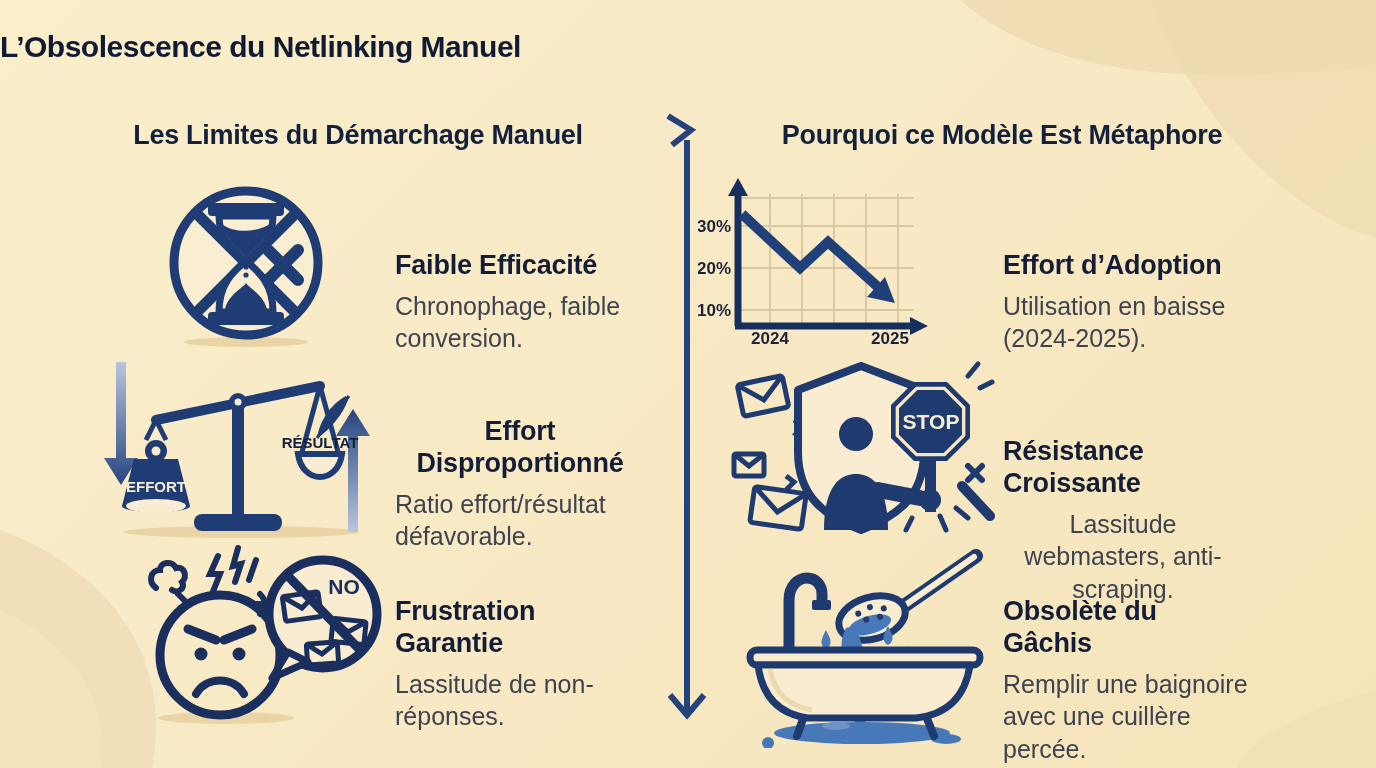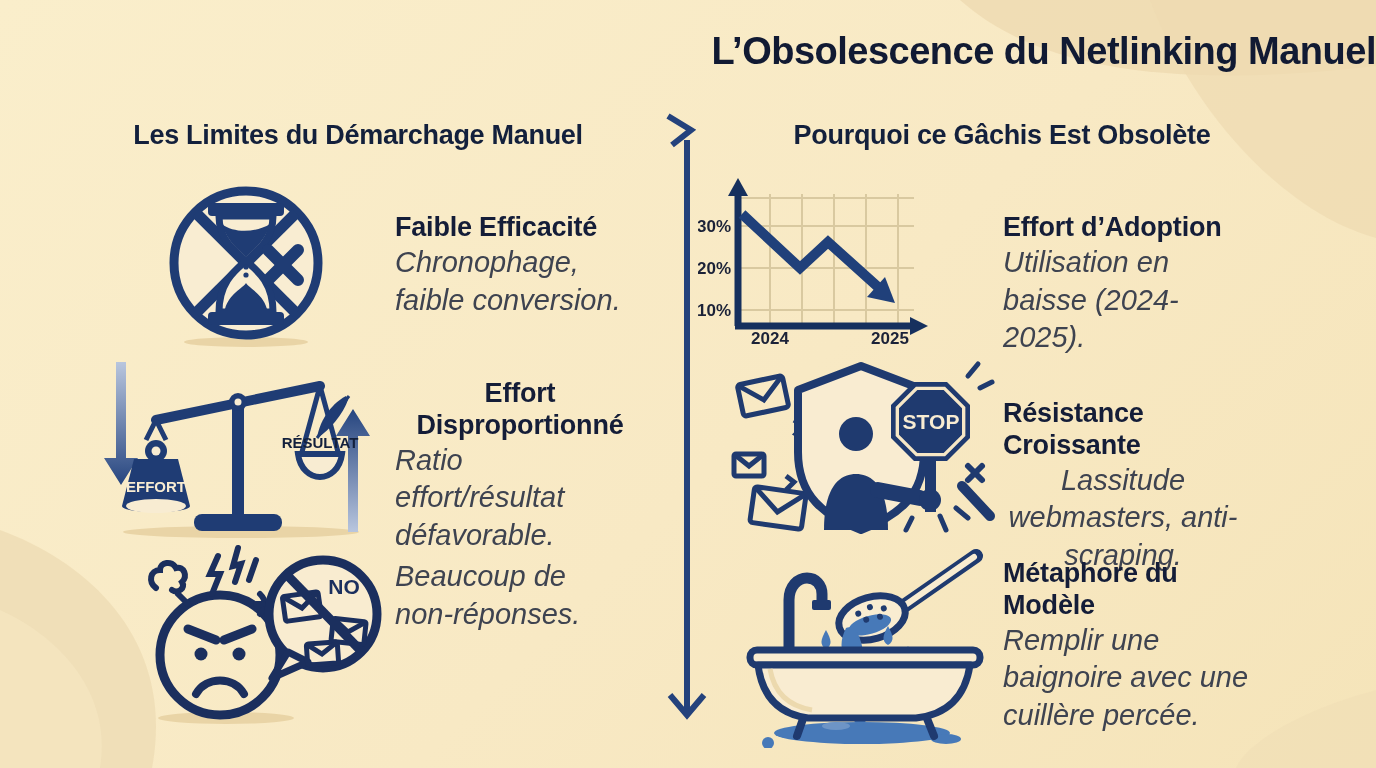--- a/index.html
+++ b/index.html
@@ -5,56 +5,57 @@
   html,body{margin:0;padding:0;}
   body{font-family:"Liberation Sans", sans-serif; background:#e8e0cc;}
   #canvas{
     position:relative; width:1376px; height:768px; overflow:hidden;
     background:linear-gradient(135deg,#faeecb 0%, #f8e9c4 55%, #f5e4b9 100%);
   }
   svg{display:block;}
   .bg-layer{position:absolute; inset:0; z-index:0;}
   .fg{position:absolute; z-index:2;}
   #main-title{
-    left:0; top:30px; width:100%; text-align:right;
-    font-size:38px; font-weight:700; color:#111a33; letter-spacing:-0.5px;
+    left:0; top:30px; width:100%; text-align:left;
+    font-size:30px; font-weight:700; color:#111a33; letter-spacing:-0.5px;
   }
   .col-header{
     top:120px; font-size:27px; font-weight:700; color:#13203c;
     text-align:center; letter-spacing:-0.3px;
   }
   #left-header{left:58px; width:600px;}
   #right-header{left:728px; width:548px;}
   .item-text .heading{
     font-size:27px; font-weight:700; color:#141d38; line-height:1.18;
     letter-spacing:-0.2px;
+    margin-top:38px;
   }
   .item-text .body{
-    font-size:29px; color:#3e4350; line-height:1.3;font-style:italic;
+    margin-top:8px; font-size:25px; color:#3e4350; line-height:1.3;
   }
   .icon-box{position:absolute; z-index:1;}
   text{font-family:"Liberation Sans", sans-serif;}
 </style>
 </head>
 <body>
 
 <div id="canvas">
 
   <svg class="bg-layer" width="1376" height="768" viewBox="0 0 1376 768">
     <path d="M960,0 C1030,62 1150,92 1376,66 L1376,0 Z" fill="#eedbb2" opacity="0.85"></path>
     <path d="M1150,0 C1195,120 1290,215 1376,238 L1376,0 Z" fill="#eedab0" opacity="0.7"></path>
     <path d="M0,530 C95,565 175,645 152,768 L0,768 Z" fill="#efddb5" opacity="0.85"></path>
     <path d="M0,610 C62,638 112,695 100,768 L0,768 Z" fill="#f4e4bf" opacity="0.9"></path>
     <path d="M1376,690 C1295,712 1245,745 1236,768 L1376,768 Z" fill="#f0deb6" opacity="0.6"></path>
   </svg>
 
   <div class="fg" id="main-title">L’Obsolescence du Netlinking Manuel</div>
 
   <div class="fg col-header" id="left-header">Les Limites du Démarchage Manuel</div>
-  <div class="fg col-header" id="right-header">Pourquoi ce Gâchis Est Obsolète</div>
+  <div class="fg col-header" id="right-header">Pourquoi ce Modèle Est Métaphore</div>
 
   <div class="icon-box" style="left:660px; top:112px;">
     <svg width="56" height="640" viewBox="0 0 56 640">
       <polyline points="8,4 31,18 12,33" fill="none" stroke="#24427c" stroke-width="6"></polyline>
       <line x1="27" y1="28" x2="27" y2="602" stroke="#24427c" stroke-width="6"></line>
       <polyline points="10,583 27,603 44,583" fill="none" stroke="#24427c" stroke-width="6"></polyline>
     </svg>
   </div>
 
   <div class="icon-box" style="left:158px; top:182px;">
@@ -158,21 +159,22 @@
         <g transform="rotate(-4 196 112)">
           <rect x="181" y="101" width="31" height="21" rx="2"></rect>
           <polyline points="181,101 196,112 212,101"></polyline>
         </g>
       </g>
       <line x1="160" y1="32" x2="238" y2="112" stroke="#1b2f5e" stroke-width="9"></line>
     </svg>
   </div>
 
   <div class="fg item-text" style="left:395px; top:558px;">
-    <div class="body" style="width:230px;">Beaucoup de non-réponses.</div>
+    <div class="heading" style="width:250px;">Frustration Garantie</div>
+    <div class="body" style="width:230px;">Lassitude de non-réponses.</div>
   </div>
 
   <div class="icon-box" style="left:698px; top:176px;">
     <svg width="248" height="170" viewBox="0 0 248 170">
       <g stroke="#d9c9a0" stroke-width="2">
         <line x1="72" y1="18" x2="72" y2="148"></line>
           <line x1="104" y1="18" x2="104" y2="148"></line>
         <line x1="136" y1="18" x2="136" y2="148"></line>
           <line x1="168" y1="18" x2="168" y2="148"></line>
         <line x1="200" y1="18" x2="200" y2="148"></line>
@@ -278,17 +280,17 @@
         <path transform="translate(160,154)" d="M0,-12 C5,-3 7,3 0,7 C-7,3 -5,-3 0,-12 Z"></path>
         <path transform="translate(120,180) scale(1.5)" d="M0,-12 C5,-3 7,3 0,7 C-7,3 -5,-3 0,-12 Z"></path>
       </g>
       <rect x="10" y="114" width="230" height="15" rx="7" fill="#f9ecd1" stroke="#1f3a6f" stroke-width="7"></rect>
       <path d="M18,129 C22,160 38,178 68,182 L176,182 C212,178 226,156 230,129 Z" fill="#f9ecd1" stroke="#1f3a6f" stroke-width="7" stroke-linejoin="round"></path>
       <path d="M30,133 C34,156 48,170 72,174" fill="none" stroke="#ecd9ae" stroke-width="5"></path>
     </svg>
   </div>
 
   <div class="fg item-text" style="left:1003px; top:558px;">
-    <div class="heading" style="width:240px;">Métaphore du Modèle</div>
+    <div class="heading" style="width:240px;">Obsolète du Gâchis</div>
     <div class="body" style="width:255px;">Remplir une baignoire avec une cuillère percée.</div>
   </div>
 
 </div>
 
 </body></html>

